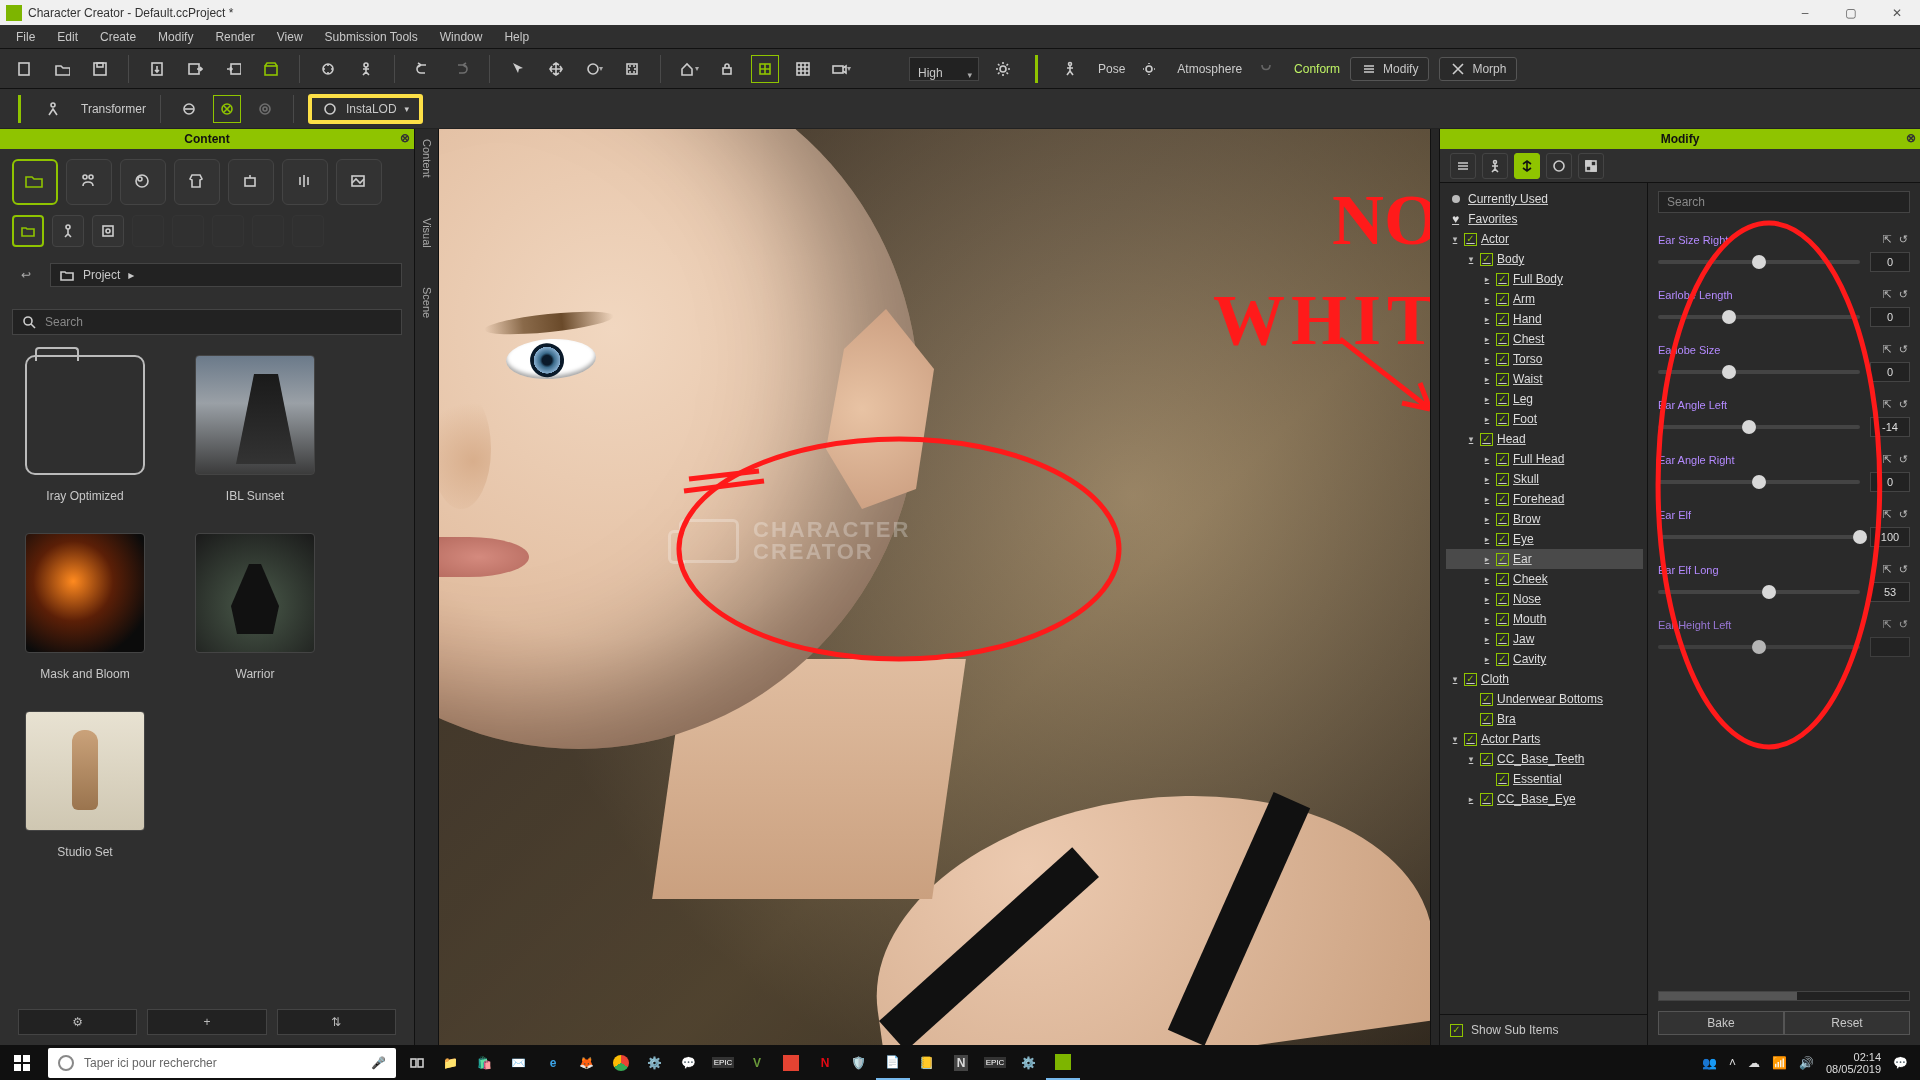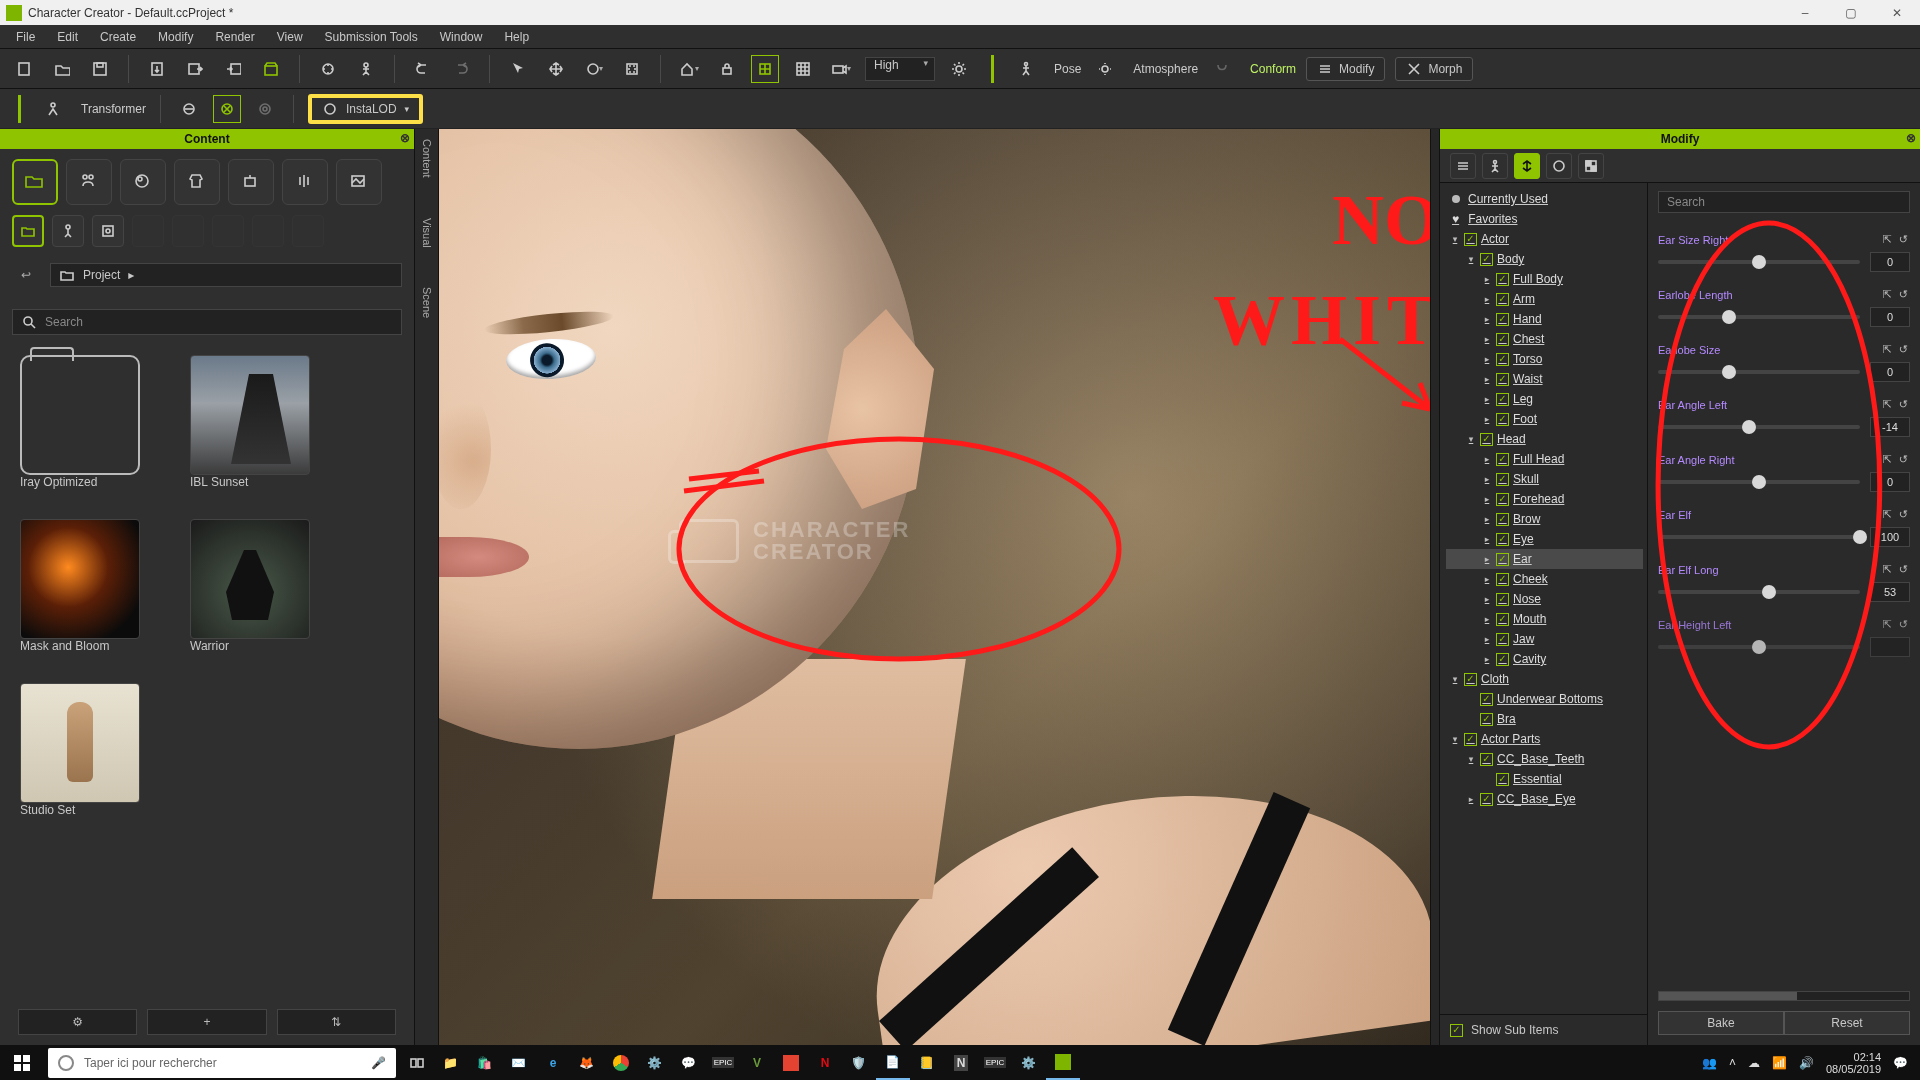--- a/index.html
+++ b/index.html
@@ -8,21 +8,21 @@
 .titlebar .icon { width:16px; height:16px; background:#7db500; margin-right:6px; }
 .titlebar .spacer { flex:1; }
 .titlebar .wbtn { width:46px; height:25px; display:flex; align-items:center; justify-content:center; color:#555; }
 .menubar { height:24px; background:#2f2f2f; display:flex; align-items:center; padding-left:6px; gap:2px; border-bottom:1px solid #111; }
 .menubar span { padding:3px 10px; }
 .toolbar1 { height:40px; background:#2f2f2f; display:flex; align-items:center; padding:0 10px; gap:10px; border-bottom:1px solid #111; }
 .tbtn { width:28px; height:28px; display:flex; align-items:center; justify-content:center; color:#aaa; }
 .tbtn svg { width:18px; height:18px; }
 .sep { width:1px; height:28px; background:#4a4a4a; margin:0 4px; }
 .greensep { width:3px; height:28px; background:#8fc400; margin:0 8px; }
-.dropdown { background:#222; border:1px solid #444; height:24px; padding:0 20px 0 8px; display:flex; align-items:flex-start; position:relative; min-width:70px; }
+.dropdown { background:#222; border:1px solid #444; height:24px; padding:0 20px 0 8px; display:flex; align-items:flex-end; position:relative; min-width:70px;margin-left:44px; }
 .dropdown::after { content:"▾"; position:absolute; right:6px; color:#aaa; font-size:9px; }
 .tool-label { color:#ccc; margin-left:4px; }
 .tool-label.dim { color:#bef264; }
 .rounded-btn { border:1px solid #555; border-radius:3px; padding:3px 10px; display:flex; align-items:center; gap:6px; background:#2a2a2a; }
 .toolbar2 { height:40px; background:#2f2f2f; display:flex; align-items:center; padding:0 10px; gap:10px; border-bottom:1px solid #222; }
 .greenicon { color:#8fc400; }
 
 .workspace { position:absolute; top:129px; left:0; right:0; bottom:35px; display:flex; }
 .panel { background:#2f2f2f; display:flex; flex-direction:column; }
 .panel-header { height:20px; background:#8fc400; color:#111; font-weight:600; display:flex; align-items:center; justify-content:center; position:relative; }
@@ -36,21 +36,21 @@
 .proj-row { display:flex; align-items:center; gap:10px; padding:4px 12px 10px 12px; }
 .proj-box { flex:1; background:#222; border:1px solid #444; height:24px; display:flex; align-items:center; padding:0 8px; gap:8px; }
 .tabbar { display:flex; align-items:center; background:#262626; border-top:1px solid #111; border-bottom:1px solid #111; position:relative; }
 .tab { padding:6px 26px; color:#aaa; }
 .tab.active { background:#333; color:#eee; }
 .tabbar .dots { position:absolute; right:14px; }
 .search-row { padding:10px 12px; display:flex; }
 .search-box { flex:1; background:#222; border:1px solid #444; height:26px; display:flex; align-items:center; padding:0 8px; gap:8px; color:#888; }
 .content-scroll { flex:1; overflow:auto; padding:10px 20px; }
 .thumbs { display:flex; flex-wrap:wrap; gap:30px 40px; }
-.thumb { width:130px; display:flex; flex-direction:column; align-items:flex-start; gap:0; }
+.thumb { width:130px; display:flex; flex-direction:column; align-items:center; gap:14px; }
 .thumb .img { width:120px; height:120px; background:#1a1a1a; border:1px solid #444; border-radius:4px; display:flex; align-items:center; justify-content:center; color:#666; }
 .thumb .img.folder { background:transparent; border:2px solid #bbb; border-radius:10px; position:relative; }
 .thumb .img.folder::before { content:""; position:absolute; top:-10px; left:8px; width:40px; height:12px; border:2px solid #bbb; border-bottom:none; border-radius:4px 4px 0 0; }
 .thumb .img.sunset { background:linear-gradient(180deg,#6b7a8a 0%, #9aa0a6 40%, #3b3b3b 100%); position:relative; }
 .thumb .img.sunset::after{content:"";position:absolute;right:18px;top:18px;width:60px;height:90px;background:linear-gradient(180deg,#1a1a1a,#333);clip-path:polygon(30% 0,70% 0,100% 100%,0 100%);}
 .thumb .img.mask { background:radial-gradient(circle at 40% 40%,#ff8a1f 0%,#5b1f07 40%,#0b0b0b 80%); }
 .thumb .img.studio { background:linear-gradient(180deg,#e8e2d2,#cfc7b2); position:relative; }
 .thumb .img.studio::after{content:"";position:absolute;left:50%;top:18px;transform:translateX(-50%);width:26px;height:80px;background:linear-gradient(180deg,#caa27a,#9a744e);border-radius:12px 12px 6px 6px;}
 .thumb .img.warrior { background:radial-gradient(circle at 50% 60%,#4a5a4a,#1a1a1a); position:relative; }
 .thumb .img.warrior::after{content:"";position:absolute;left:50%;top:30px;transform:translateX(-50%);width:60px;height:70px;background:#111;clip-path:polygon(40% 0,60% 0,90% 60%,80% 100%,20% 100%,10% 60%);}

